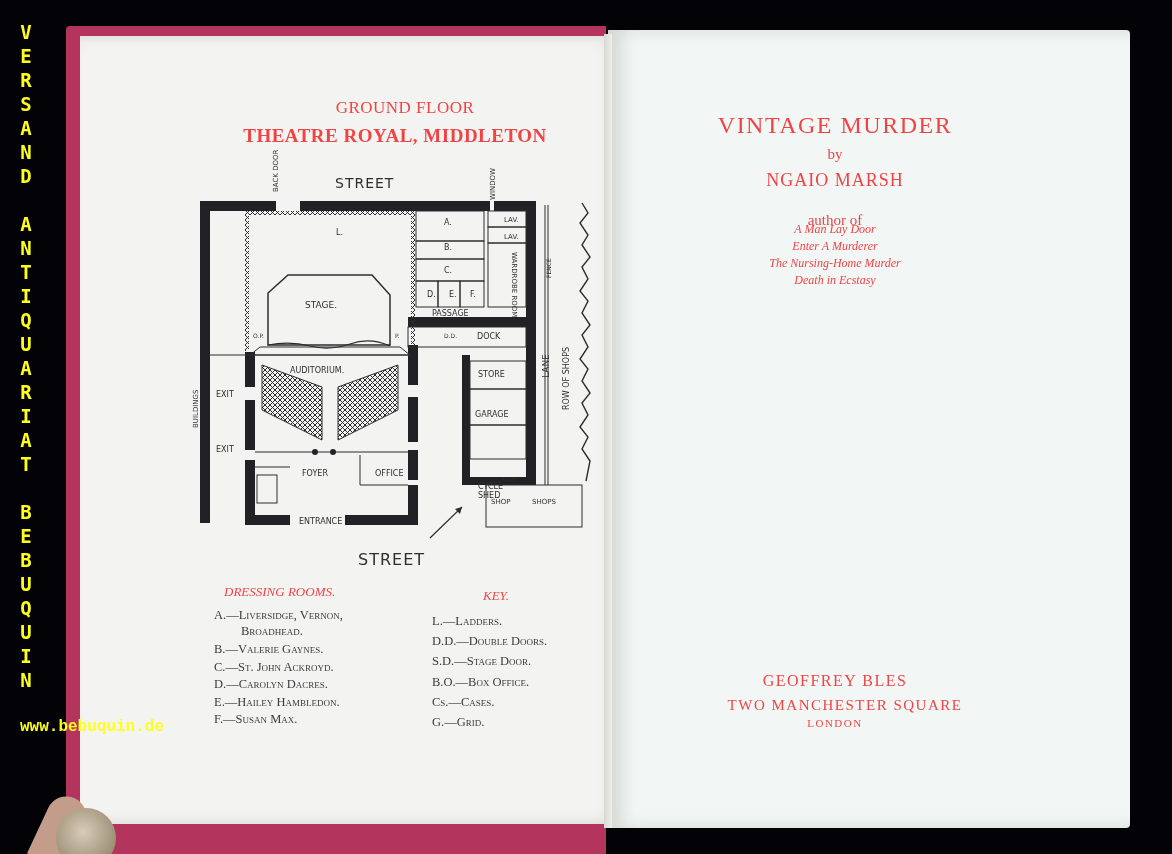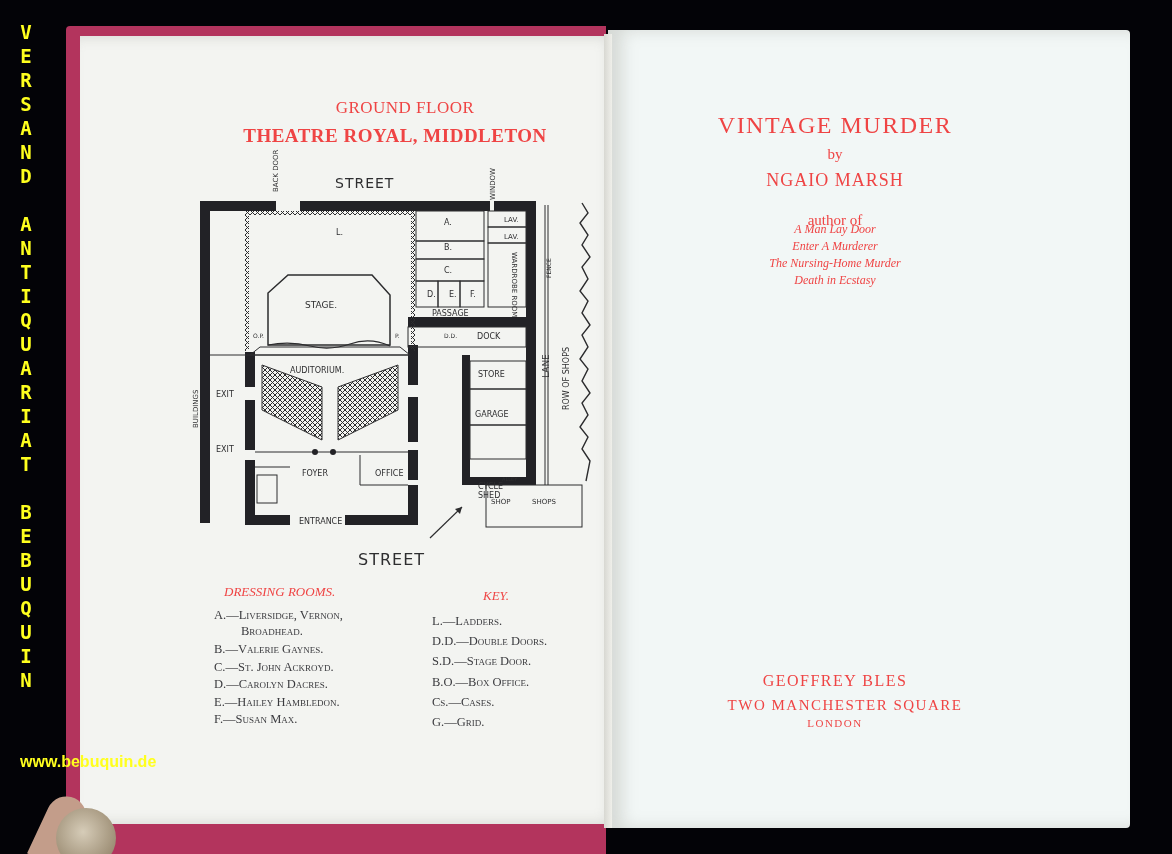--- a/index.html
+++ b/index.html
@@ -1,19 +1,19 @@
 <!DOCTYPE html>
 <html><head>
 <meta charset="utf-8">
 <style>
   html, body { margin:0; padding:0; }
   body { width:1172px; height:854px; background:#030307; position:relative; overflow:hidden; font-family:"Liberation Serif", serif; }
   .watermark-col { position:absolute; left:0; top:0; width:52px; }
   .wm-letter { position:absolute; left:18px; width:16px; text-align:center; color:#ffff1e; font-family:"DejaVu Sans Mono", monospace; font-weight:bold; font-size:19px; line-height:20px; }
-  .wm-url { position:absolute; left:20px; top:718px; color:#ffff1e; font-family:Liberation Sans, sans-serif; font-weight:bold; font-size:16px; z-index:5;margin-top:35px; }
+  .wm-url { position:absolute; left:20px; top:718px; color:#ffff1e; font-family:Liberation Mono, monospace; font-weight:bold; font-size:16px; z-index:5; }
   .cover { position:absolute; left:66px; top:26px; width:540px; height:828px; background:#b3345d; border-radius:4px 0 0 0; }
   .page-left { position:absolute; left:80px; top:36px; width:540px; height:788px; background:#f3f4f1; box-shadow: inset -10px 0 14px rgba(120,120,110,0.25); }
   .page-right { position:absolute; left:608px; top:30px; width:522px; height:798px; background:#f2f7f6; border-radius:0 4px 4px 0; box-shadow: inset 14px 0 16px rgba(130,130,120,0.25); }
   .gutter { position:absolute; left:604px; top:34px; width:8px; height:794px; background:linear-gradient(90deg,#d8d8d2,#efefea); }
   .thumb { position:absolute; left:56px; top:808px; width:60px; height:60px; border-radius:50%; background:radial-gradient(circle at 45% 40%, #d6ccb8, #9e8f76 70%, #6b5e4e); }
   .finger { position:absolute; left:40px; top:795px; width:40px; height:70px; background:#c39d8a; border-radius:20px 20px 0 0; transform:rotate(25deg); }
   .txt { position:absolute; color:#ef4444; white-space:nowrap; }
   .center { text-align:center; }
   .caps { letter-spacing:0.5px; }
   .ital { font-style:italic; }

